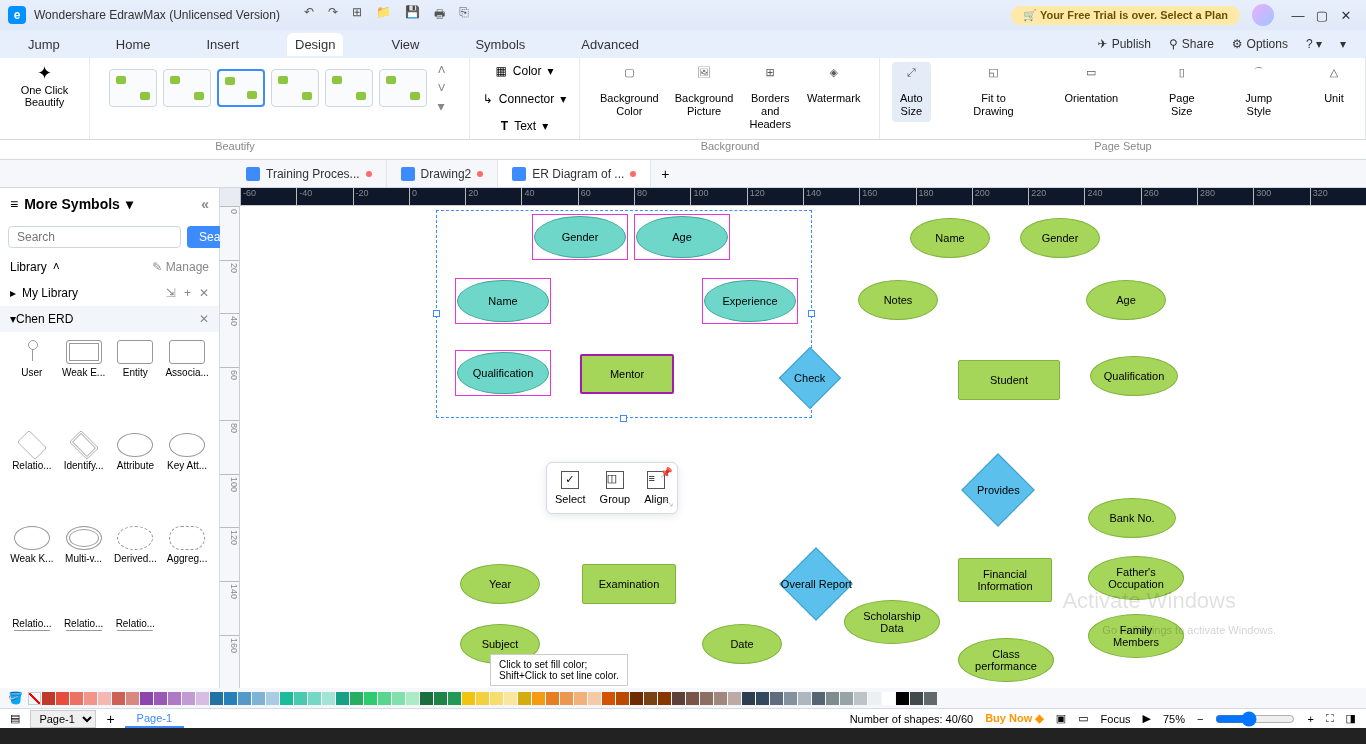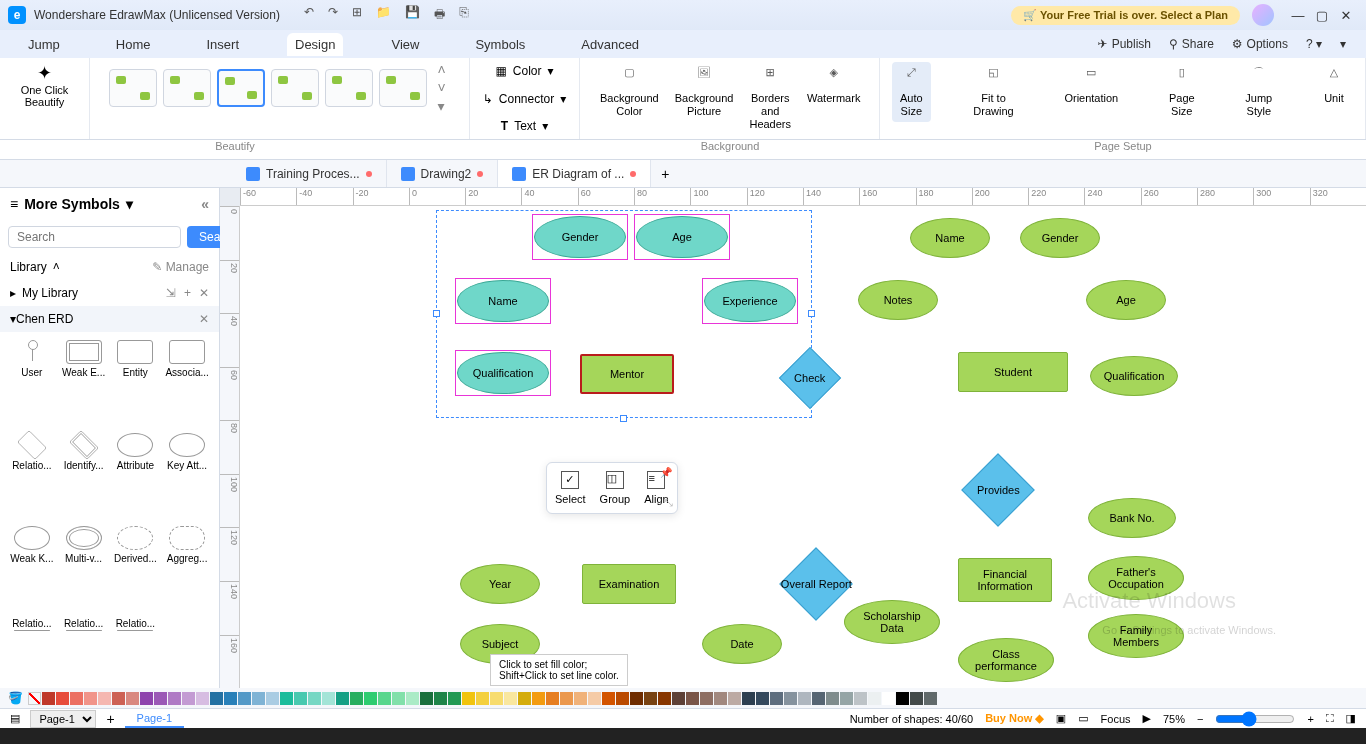--- a/index.html
+++ b/index.html
@@ -73,35 +73,35 @@
 .shape-cell .sicon.double { box-shadow: inset 0 0 0 2px #fff, inset 0 0 0 3px #999; }
 .shape-cell .sicon.person { border: none; position: relative; }
 .shape-cell .sicon.person::before { content:''; position:absolute; width:8px; height:8px; border:1px solid #999; border-radius:50%; left:14px; top:0; }
 .shape-cell .sicon.person::after { content:''; position:absolute; width:1px; height:12px; background:#999; left:18px; top:9px; }
 .shape-cell .sicon.diamond { transform: rotate(45deg) scale(0.7); }
 .shape-cell .sicon.cloud { border-radius: 12px; border-style: dashed; }
 .shape-cell .sicon.line { border: none; border-top: 1px solid #999; height: 0; margin-top: 12px; }
 
 
 .canvas-wrap { flex: 1; position: relative; background: #e8ecf2; overflow: hidden; }
-.ruler-h { position: absolute; top: 0; left: 20px; right: 0; height: 18px; background: #ffffff; border-bottom: 1px solid #ccc; font-size: 9px; color: #888; display: flex; }
+.ruler-h { position: absolute; top: 0; left: 20px; right: 0; height: 18px; background: #0f172a; border-bottom: 1px solid #ccc; font-size: 9px; color: #888; display: flex; }
 .ruler-h span { width: 57px; text-align: left; padding-left: 2px; border-left: 1px solid #bbb; }
 .ruler-v { position: absolute; top: 18px; left: 0; bottom: 0; width: 20px; background: #f5f7fb; border-right: 1px solid #ccc; font-size: 9px; color: #888; display: flex; flex-direction: column; }
 .ruler-v span { height: 57px; writing-mode: vertical-rl; padding-top: 2px; border-top: 1px solid #bbb; text-align: left; }
 .canvas { position: absolute; top: 18px; left: 20px; right: 0; bottom: 0; background: #fff; }
 
 
 .er { position: absolute; font-size: 11px; display: flex; align-items: center; justify-content: center; text-align: center; }
 .er.ellipse { border-radius: 50%; }
 .er.teal { background: #6fd7c9; border: 1px solid #3aa896; }
 .er.green { background: #a5d65a; border: 1px solid #7fb33a; }
 .er.rect { border-radius: 2px; }
 .er.diamond { background: #5bc0eb; border: 1px solid #3a9fd0; transform: rotate(45deg); }
 .er.diamond span { transform: rotate(-45deg); white-space: nowrap; }
-.er.selected { border: 2px solid #b91c1c; text-align: center; }
+.er.selected { border: 2px solid #a21caf; text-align: center; }
 .sel-handle { position: absolute; width: 7px; height: 7px; background: #fff; border: 1px solid #3d8bfd; }
 .sel-box { position: absolute; border: 1px dashed #3d8bfd; pointer-events: none; }
 .sel-outline { position: absolute; border: 1px solid #e835d8; pointer-events: none; }
 
 
 .line { position: absolute; background: #888; }
 
 
 .float-tb { position: absolute; background: #fff; border: 1px solid #d4dbe6; border-radius: 6px; box-shadow: 0 2px 8px rgba(0,0,0,0.1); display: flex; padding: 8px; gap: 14px; font-size: 11px; }
 .float-tb .fbtn { display: flex; flex-direction: column; align-items: center; gap: 4px; cursor: pointer; }
@@ -422,21 +422,21 @@
       <div class="sel-outline" style="left:462px;top:72px;width:96px;height:46px"></div>
       <div class="er ellipse teal" style="left:464px;top:74px;width:92px;height:42px">Experience</div>
       <div class="sel-outline" style="left:215px;top:144px;width:96px;height:46px"></div>
       <div class="er ellipse teal" style="left:217px;top:146px;width:92px;height:42px">Qualification</div>
       <div class="er rect selected" style="left:340px;top:148px;width:94px;height:40px;background:#a5d65a">Mentor</div>
 
       <div class="er diamond" style="left:548px;top:150px;width:44px;height:44px">
           <span>Check</span>
         </div>
 
-      <div class="er rect green" style="left:718px;top:146px;width:110px;height:40px">Student</div>
+      <div class="er rect green" style="left:718px;top:154px;width:102px;height:40px">Student</div>
       <div class="er ellipse green" style="left:670px;top:12px;width:80px;height:40px">Name</div>
       <div class="er ellipse green" style="left:780px;top:12px;width:80px;height:40px">Gender</div>
       <div class="er ellipse green" style="left:618px;top:74px;width:80px;height:40px">Notes</div>
       <div class="er ellipse green" style="left:846px;top:74px;width:80px;height:40px">Age</div>
       <div class="er ellipse green" style="left:850px;top:150px;width:88px;height:40px">Qualification</div>
 
       <div class="er diamond" style="left:732px;top:258px;width:52px;height:52px">
           <span>Provides</span>
         </div>
 

